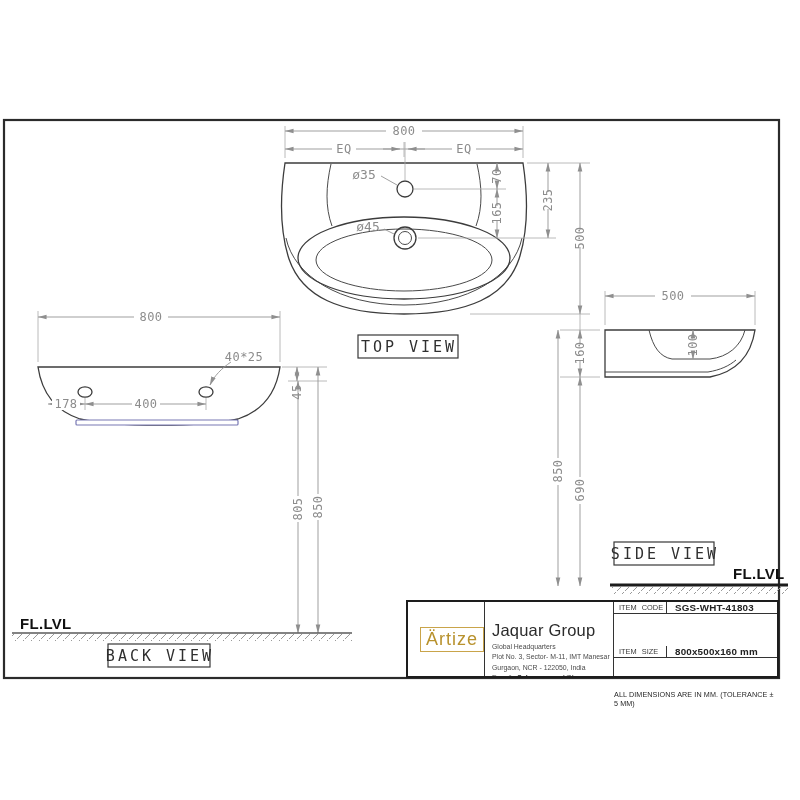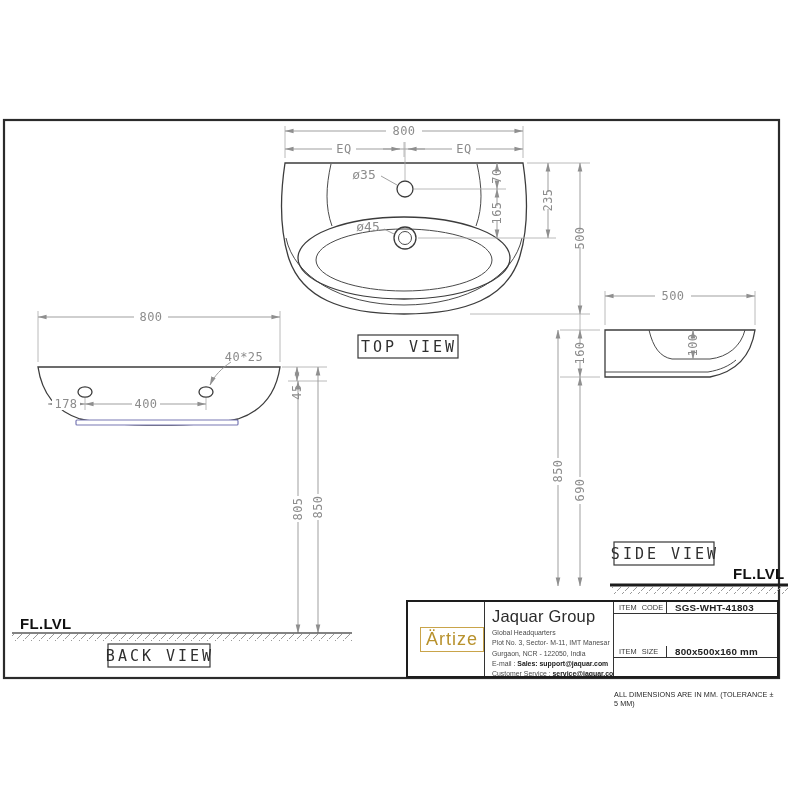--- a/index.html
+++ b/index.html
@@ -21,21 +21,21 @@
   .frame{fill:none;stroke:#2b2b2b;stroke-width:2.2;}
   .blue{stroke:#7878b4;stroke-width:1.2;fill:#ffffff;}
 
   
   .tblock{position:absolute;left:406px;top:600px;width:373px;height:78px;
           border:2px solid #1d1d1d;box-sizing:border-box;display:flex;background:#fff;
           font-family:"Liberation Sans", sans-serif;}
   .tb-logo{width:77px;border-right:1.2px solid #333;display:flex;align-items:center;justify-content:flex-end;box-sizing:border-box;}
   .logo-badge{border:1.4px solid #c9a44a;padding:2px 5px 3px 5px;color:#b8922e;
               font-size:18px;letter-spacing:1px;font-weight:500;line-height:1;}
-  .tb-co{width:129px;border-right:1.2px solid #333;box-sizing:border-box;padding:5px 5px 2px 7px;overflow:hidden;}
+  .tb-co{width:129px;border-right:1.2px solid #333;box-sizing:border-box;padding:19px 5px 2px 7px;overflow:hidden;}
   .co-name{font-size:16.5px;color:#2b2b2b;font-weight:500;letter-spacing:0.2px;margin-bottom:2px;}
   .co-line{font-size:6.9px;color:#4a4a4a;line-height:1.5;white-space:nowrap;}
   .co-line b{color:#1a1a1a;}
   .tb-items{flex:1;display:flex;flex-direction:column;box-sizing:border-box;gap:32px;}
   .tb-row{flex:1;display:flex;border-bottom:1.1px solid #333;align-items:center;box-sizing:border-box;}
   .tb-row:last-child{border-bottom:none;justify-content:flex-end;}
   .tb-label{width:53px;align-self:stretch;display:flex;align-items:center;border-right:1.1px solid #333;
             padding-left:5px;font-size:7.4px;color:#3a3a3a;word-spacing:3px;box-sizing:border-box;}
   .tb-value{flex:1;padding-left:8px;font-size:9.8px;font-weight:bold;color:#222;letter-spacing:0.2px;}
   .tb-tol{flex:1;display:flex;align-items:center;justify-content:center;

